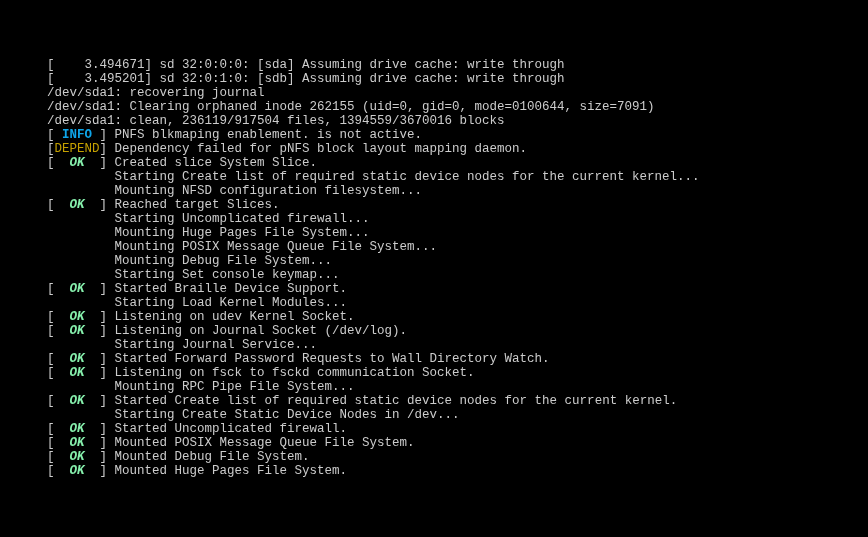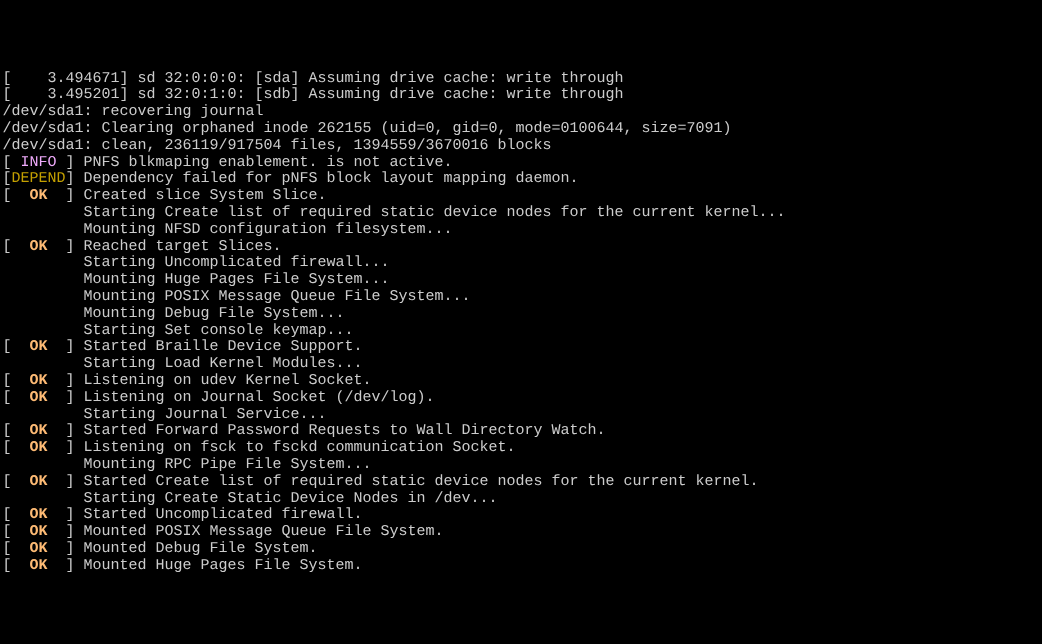--- a/index.html
+++ b/index.html
@@ -8,23 +8,23 @@
       color: #ccc;
       font-family: "Courier New", "Lucida Console", monospace;
       font-size: 12.5px;
       line-height: 14px;
       padding: 2px;
       width: 868px;
       height: 537px;
       overflow: hidden;
       white-space: pre;
     }
-    .line { display: block; }
-    .ok { color: #fdba74; font-weight: bold; }
-    .info { color: #f0abfc; font-weight: normal; }
+    .line { display: block; margin-left: 45px; }
+    .ok { color: #86efac; font-weight: bold; font-style: italic; }
+    .info { color: #0ea5e9; font-weight: bold; }
     .depend { color: #c4a000; font-weight: normal; }
   </style>
 </head>
 <body>
 
 
 
 <div id="console"><div class="line">[    3.494671] sd 32:0:0:0: [sda] Assuming drive cache: write through</div><div class="line">[    3.495201] sd 32:0:1:0: [sdb] Assuming drive cache: write through</div><div class="line">/dev/sda1: recovering journal</div><div class="line">/dev/sda1: Clearing orphaned inode 262155 (uid=0, gid=0, mode=0100644, size=7091)</div><div class="line">/dev/sda1: clean, 236119/917504 files, 1394559/3670016 blocks</div><div class="line">[<span class="info"> INFO </span>] <span>PNFS blkmaping enablement. is not active.</span></div><div class="line">[<span class="depend">DEPEND</span>] <span>Dependency failed for pNFS block layout mapping daemon.</span></div><div class="line">[<span class="ok">  OK  </span>] <span>Created slice System Slice.</span></div><div class="line">         Starting Create list of required static device nodes for the current kernel...</div><div class="line">         Mounting NFSD configuration filesystem...</div><div class="line">[<span class="ok">  OK  </span>] <span>Reached target Slices.</span></div><div class="line">         Starting Uncomplicated firewall...</div><div class="line">         Mounting Huge Pages File System...</div><div class="line">         Mounting POSIX Message Queue File System...</div><div class="line">         Mounting Debug File System...</div><div class="line">         Starting Set console keymap...</div><div class="line">[<span class="ok">  OK  </span>] <span>Started Braille Device Support.</span></div><div class="line">         Starting Load Kernel Modules...</div><div class="line">[<span class="ok">  OK  </span>] <span>Listening on udev Kernel Socket.</span></div><div class="line">[<span class="ok">  OK  </span>] <span>Listening on Journal Socket (/dev/log).</span></div><div class="line">         Starting Journal Service...</div><div class="line">[<span class="ok">  OK  </span>] <span>Started Forward Password Requests to Wall Directory Watch.</span></div><div class="line">[<span class="ok">  OK  </span>] <span>Listening on fsck to fsckd communication Socket.</span></div><div class="line">         Mounting RPC Pipe File System...</div><div class="line">[<span class="ok">  OK  </span>] <span>Started Create list of required static device nodes for the current kernel.</span></div><div class="line">         Starting Create Static Device Nodes in /dev...</div><div class="line">[<span class="ok">  OK  </span>] <span>Started Uncomplicated firewall.</span></div><div class="line">[<span class="ok">  OK  </span>] <span>Mounted POSIX Message Queue File System.</span></div><div class="line">[<span class="ok">  OK  </span>] <span>Mounted Debug File System.</span></div><div class="line">[<span class="ok">  OK  </span>] <span>Mounted Huge Pages File System.</span></div></div>
 
 

